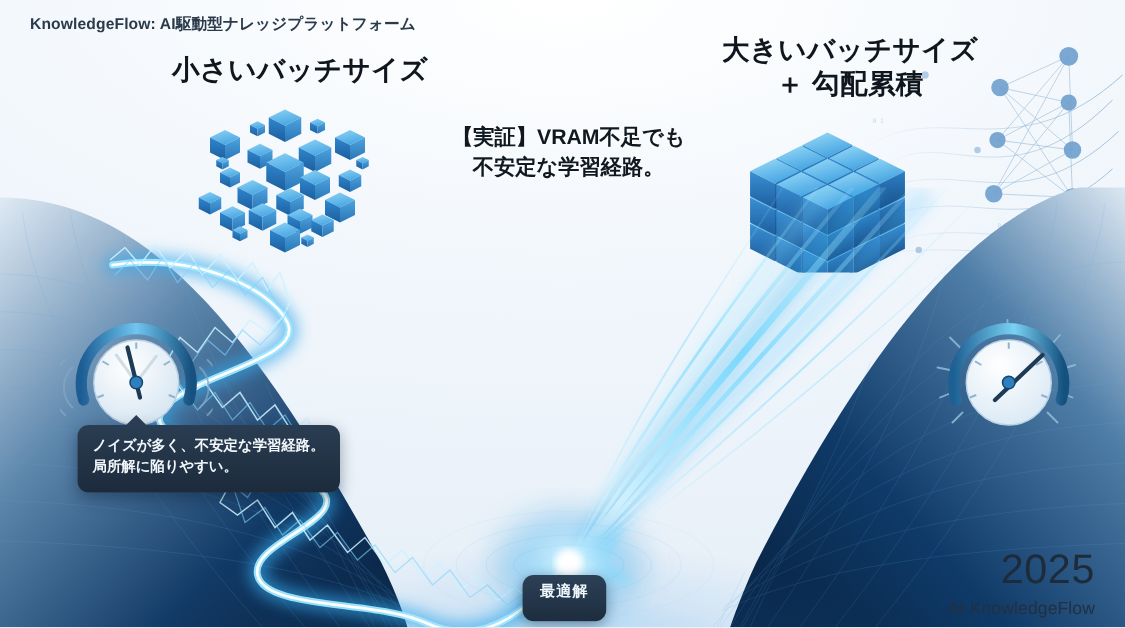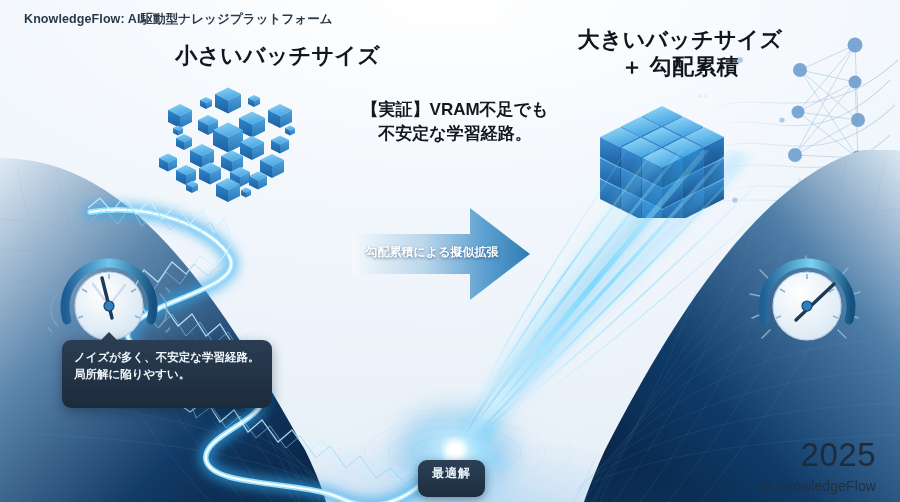--- a/index.html
+++ b/index.html
@@ -20,21 +20,21 @@
     font-size:12.5px;font-weight:bold;color:#2b3a4a;letter-spacing:.1px;
     white-space:nowrap;
     text-align:right;
   }
 
   
   .section-title{
     font-size:22px;font-weight:bold;color:#10161d;text-align:center;
     line-height:1.22;white-space:nowrap;letter-spacing:.3px;
   }
-  #left-title{left:100px;top:43px;width:280px;text-align:right;}
+  #left-title{left:100px;top:43px;width:280px;}
   #right-title{left:540px;top:27px;width:280px;}
 
   
   #claim{
     left:330px;top:98px;width:250px;text-align:center;
     font-size:17px;font-weight:bold;color:#101820;line-height:1.42;
     text-shadow:0 1px 6px rgba(255,255,255,.95);
   }
 
   
@@ -46,21 +46,21 @@
     position:absolute;left:0;top:44px;width:160px;text-align:center;
     font-size:12px;font-weight:bold;color:#ffffff;
     text-shadow:0 1px 3px rgba(10,40,80,.55);
     pointer-events:none;
   }
 
   
   .callout{
     background:linear-gradient(180deg,#2a3d52 0%,#1c2b3c 100%);
     border-radius:9px;
-    padding:9px 12px 24px 12px;
+    padding:9px 12px 10px 12px;
     color:#f2f7fc;font-size:11.5px;font-weight:bold;line-height:1.52;
     box-shadow:0 4px 12px rgba(8,24,45,.38);
     white-space:pre-line;
   }
   .callout::before{
     content:"";position:absolute;top:-8px;width:0;height:0;
     border-left:9px solid transparent;border-right:9px solid transparent;
     border-bottom:9px solid #2a3d52;
   }
   #callout-left{left:62px;top:340px;width:186px;}
@@ -488,34 +488,20 @@
         <ellipse cx="455" cy="302" rx="66" ry="24" opacity=".55"></ellipse>
         <ellipse cx="455" cy="302" rx="90" ry="33" opacity=".38"></ellipse>
         <ellipse cx="455" cy="302" rx="116" ry="43" opacity=".25"></ellipse>
       </g>
       <ellipse cx="455" cy="302" rx="70" ry="52" fill="url(#coreGlow)" filter="url(#soft10)"></ellipse>
       <circle cx="455" cy="300" r="11" fill="#ffffff" filter="url(#soft)"></circle>
       <circle cx="455" cy="300" r="5" fill="#ffffff"></circle>
     </g>
   </svg>
 
-  <div class="abs" id="arrow-wrap">
-    <svg width="180" height="108" viewBox="0 0 180 108">
-      <defs>
-        <linearGradient id="arrGrad" x1="0" y1="0" x2="1" y2="0">
-          <stop offset="0%" stop-color="#f4f9fd"></stop>
-          <stop offset="40%" stop-color="#bcd7ec"></stop>
-          <stop offset="75%" stop-color="#5c9fd0"></stop>
-          <stop offset="100%" stop-color="#2e7cb4"></stop>
-        </linearGradient>
-      </defs>
-      <path d="M0,34 L118,34 L118,8 L178,54 L118,100 L118,74 L0,74 Z" fill="url(#arrGrad)"></path>
-    </svg>
-    <div id="arrow-label">勾配累積による擬似拡張</div>
-  </div>
 
   <svg class="abs" style="left:48px;top:248px;" width="122" height="112">
     <defs>
       <linearGradient id="gArcL" x1="0" y1="0" x2="1" y2="0">
         <stop offset="0%" stop-color="#1d5d94"></stop>
           <stop offset="50%" stop-color="#6fc6ef"></stop>
         <stop offset="100%" stop-color="#17517f"></stop>
       </linearGradient>
       <radialGradient id="gFaceL" cx="40%" cy="32%" r="70%">
         <stop offset="0%" stop-color="#ffffff"></stop>

